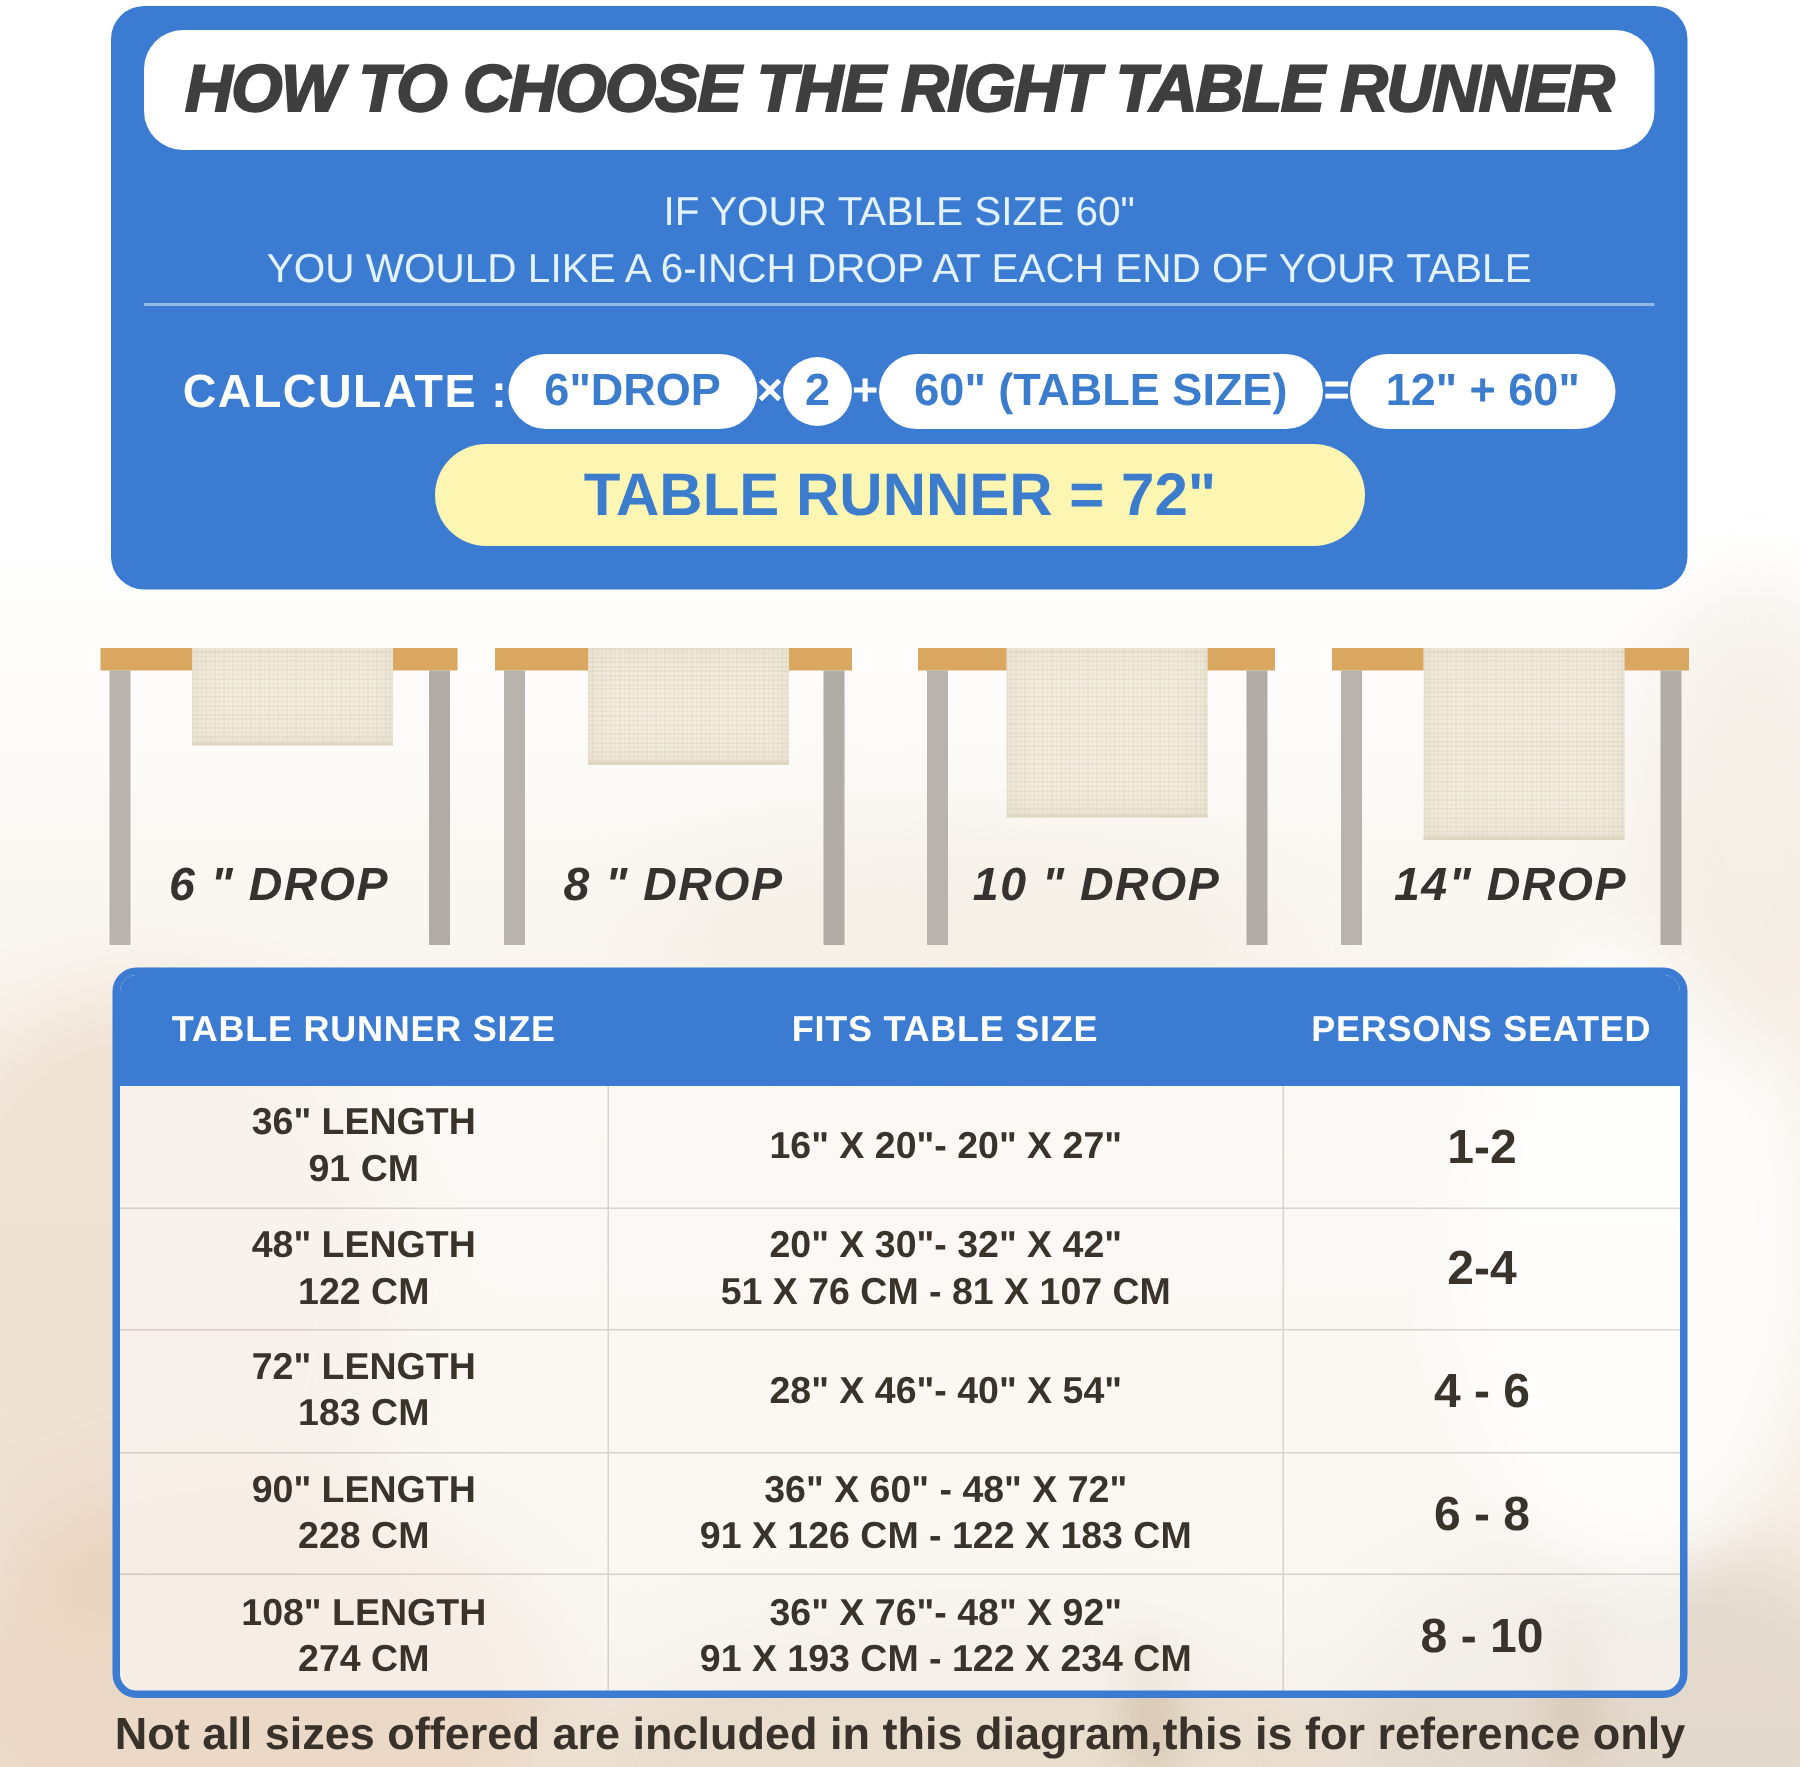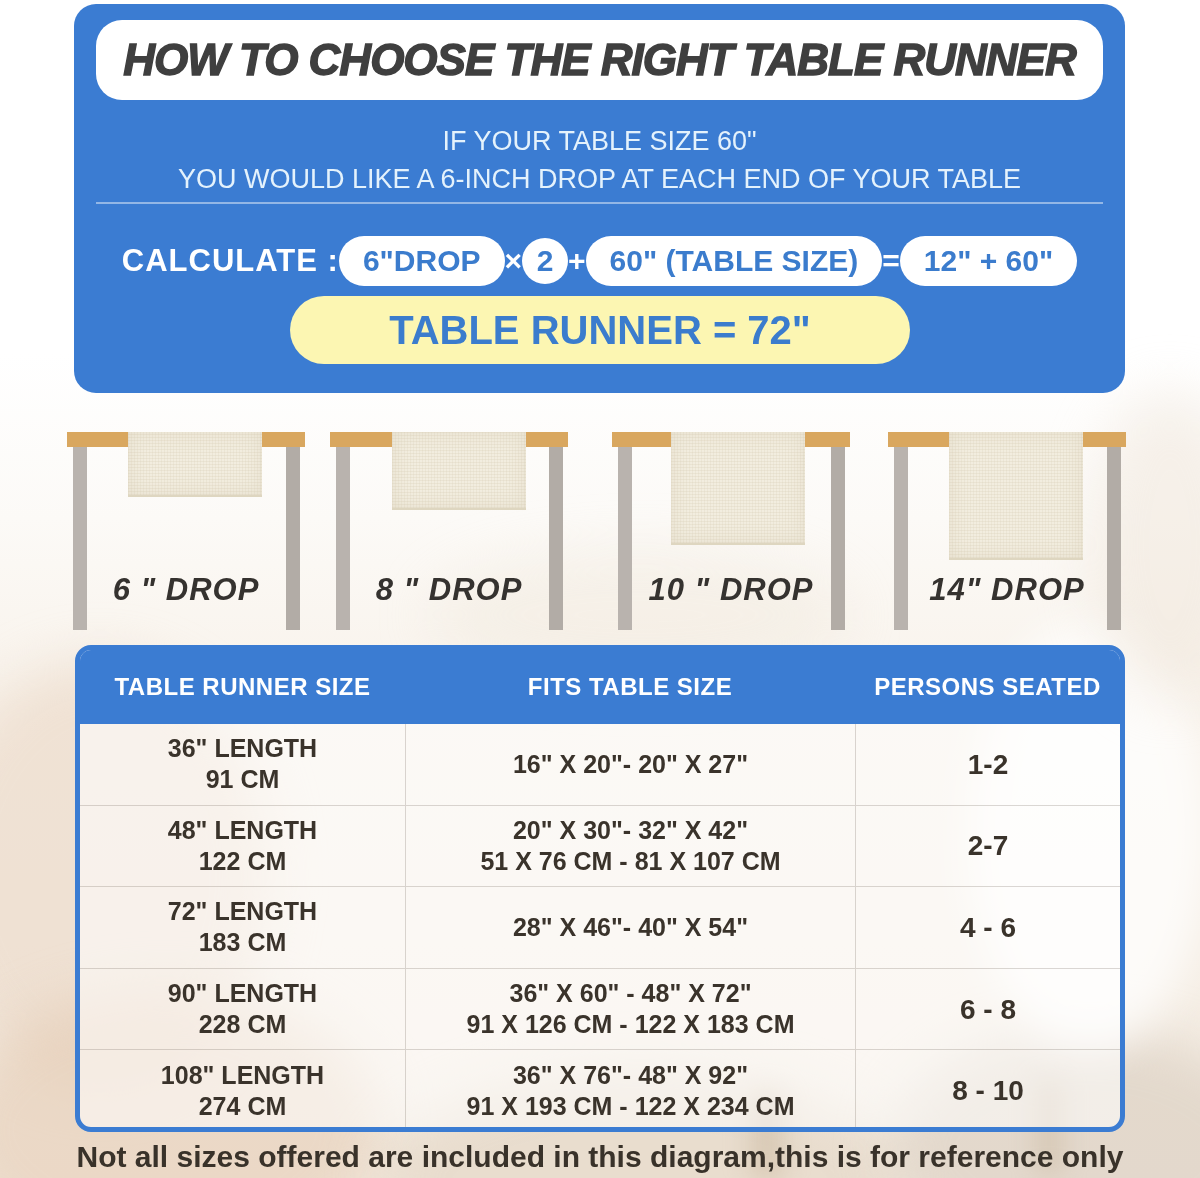--- a/index.html
+++ b/index.html
@@ -64,21 +64,21 @@
   
   .size-table{position:absolute;left:75px;top:645px;width:1050px;height:487px;box-sizing:border-box;
               border:5px solid #3b7cd2;border-radius:16px;overflow:hidden;background:rgba(255,255,255,.55);}
   .thead{display:grid;grid-template-columns:325px 450px 265px;height:74px;background:#3b7cd2;align-items:center;}
   .th{text-align:center;color:#ffffff;font-weight:bold;font-size:24px;letter-spacing:.5px;}
   .tbody .trow{display:grid;grid-template-columns:325px 450px 265px;height:80.6px;align-items:stretch;}
   .tbody .trow + .trow{border-top:1px solid rgba(125,115,105,.28);}
   .td{display:flex;flex-direction:column;justify-content:center;text-align:center;font-weight:bold;
       color:#3a332b;font-size:25px;line-height:31px;}
   .td.mid,.td.last{border-left:1px solid rgba(125,115,105,.28);}
-  .td.last{font-size:28px;}
+  .td.last{font-size:32px;}
 
   
   .footnote{position:absolute;left:0;top:1140px;width:100%;text-align:center;font-weight:bold;
             font-size:30px;color:#39322a;}
 </style>
 </head>
 <body>
 
 <div class="page">
 
@@ -173,21 +173,21 @@
 
       <div class="trow">
         <div class="td">
           <span>48" LENGTH</span>
           <span>122 CM</span>
         </div>
         <div class="td mid">
           <span>20" X 30"- 32" X 42"</span>
           <span>51 X 76 CM - 81 X 107 CM</span>
         </div>
-        <div class="td last">2-7</div>
+        <div class="td last">2-4</div>
       </div>
 
       <div class="trow">
         <div class="td">
           <span>72" LENGTH</span>
           <span>183 CM</span>
         </div>
         <div class="td mid">
           <span>28" X 46"- 40" X 54"</span>
         </div>

